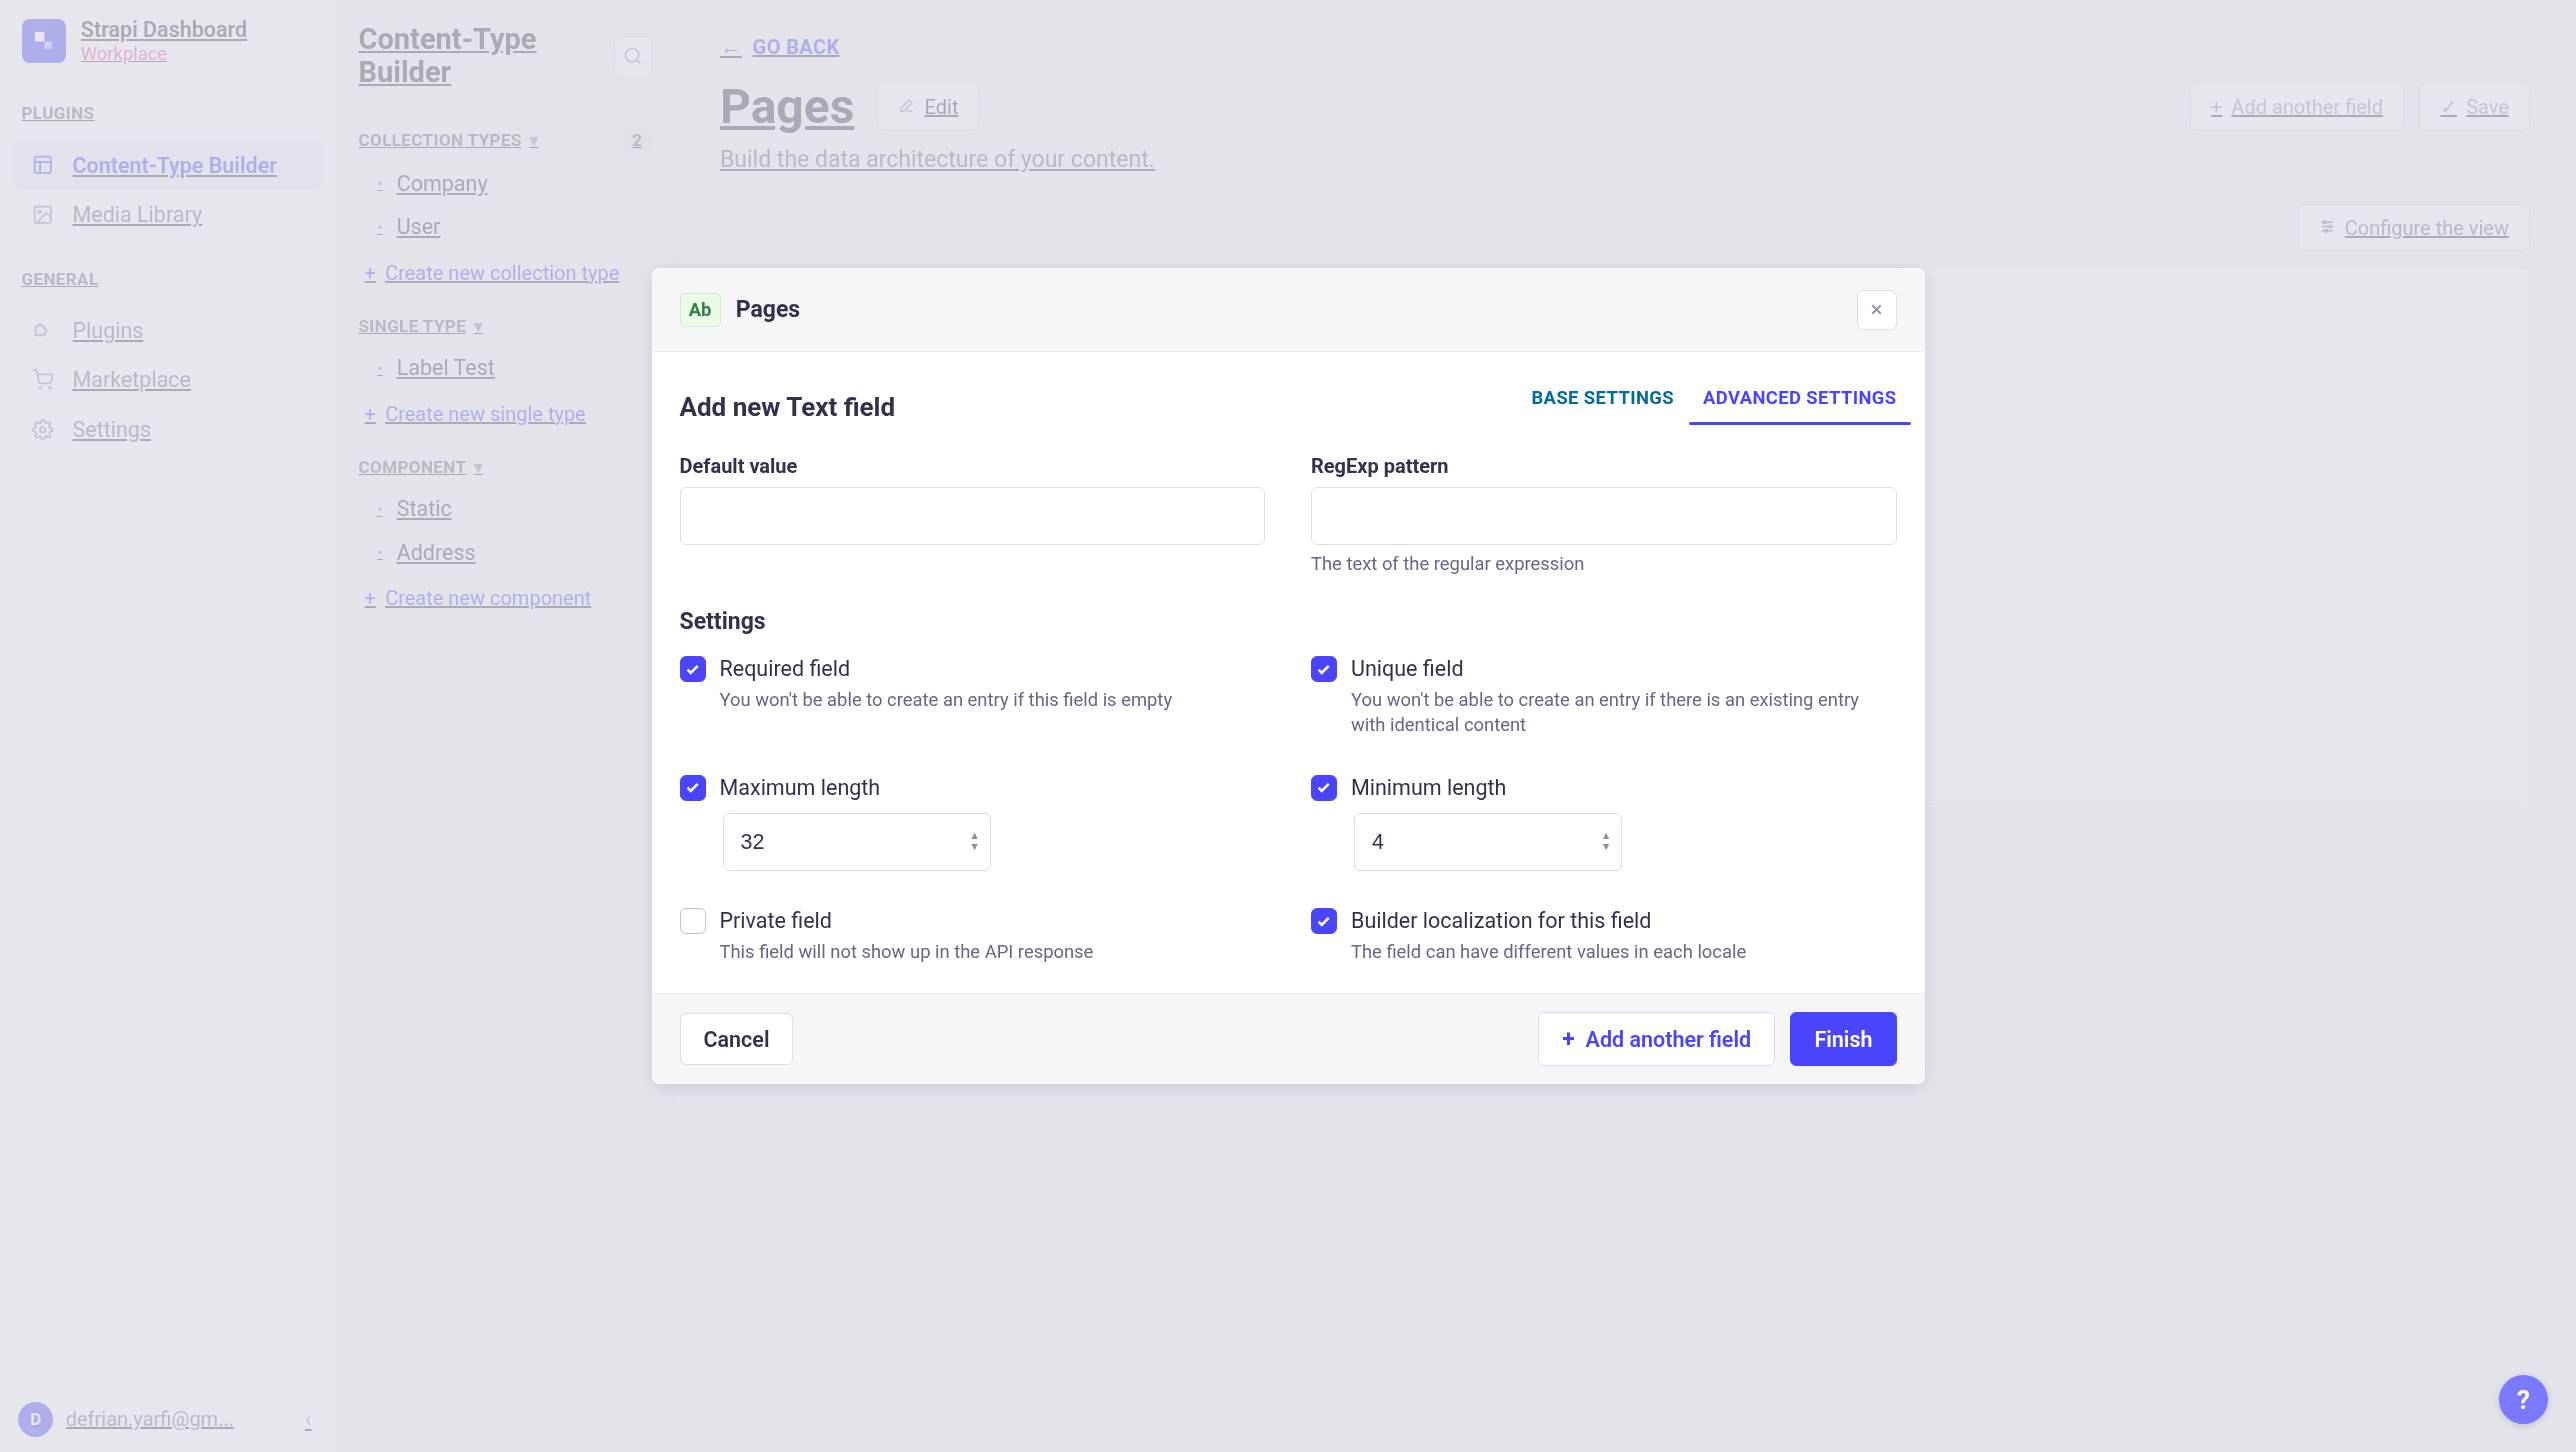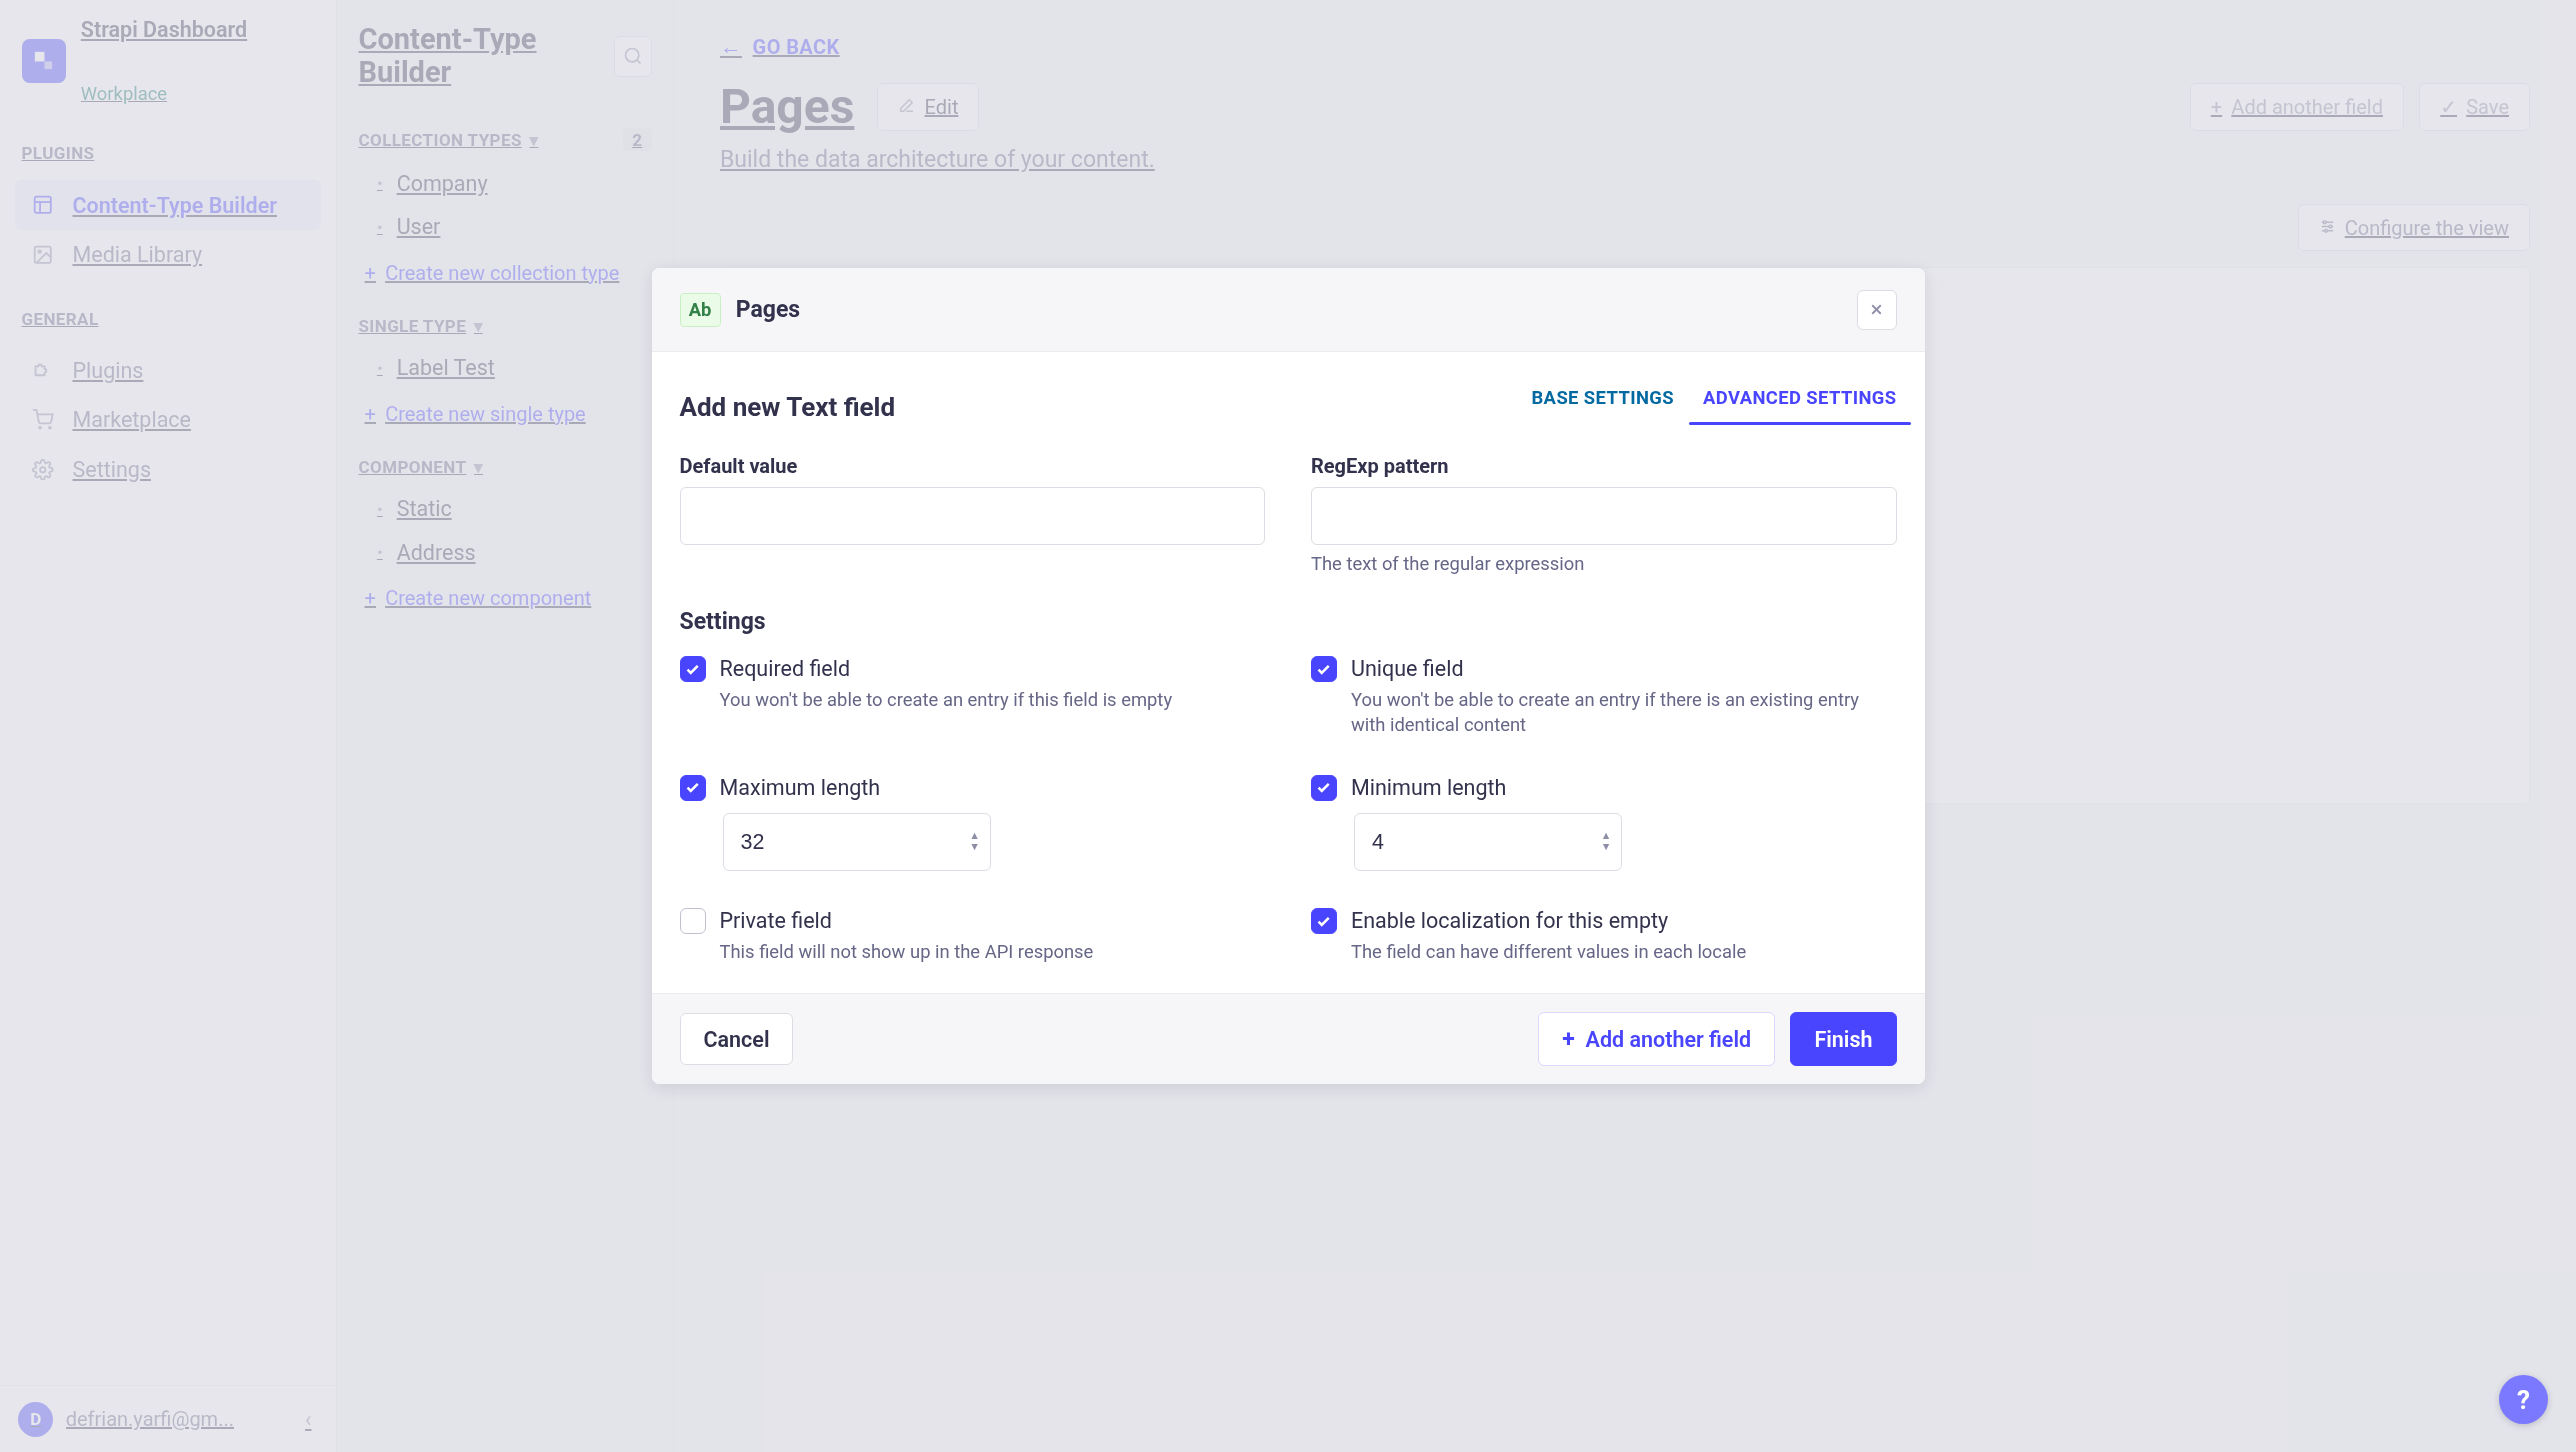--- a/index.html
+++ b/index.html
@@ -39,21 +39,21 @@
   background: #4945ff;
   border-radius: 7.7px;
   display: flex;
   align-items: center;
   justify-content: center;
   margin-right: 15.3px;
   flex-shrink: 0;
 }
 .brand-logo svg { width: 23px; height: 23px; }
 .brand-title { font-weight: 600; font-size: 21.5px; color: #32324d; line-height:1.2; }
-.brand-sub { font-size: 18.4px; color: #0f766e; line-height:1.2;margin-top:40px; }
+.brand-sub { font-size: 18.4px; color: #ec4899; line-height:1.2; }
 .nav-section { padding: 7.7px 15.3px; }
 .nav-item {
   display: flex;
   align-items: center;
   padding: 12.3px 17px;
   border-radius: 6.1px;
   font-size: 21.5px;
   color: #666687;
   cursor: pointer;
 }
@@ -549,21 +549,21 @@
         </div>
 
         <div>
           <div class="check-row">
             <div class="checkbox">
               <svg viewBox="0 0 24 24" fill="none" stroke="currentColor" stroke-width="4">
                   <polyline points="20 6 9 17 4 12"></polyline>
                 </svg>
             </div>
             <div class="check-col">
-              <div class="check-label">Enable localization for this empty</div>
+              <div class="check-label">Builder localization for this field</div>
               <div class="check-desc">The field can have different values in each locale</div>
             </div>
           </div>
         </div>
       </div>
     </div>
 
     <div class="modal-foot">
       <div class="btn btn-outline">Cancel</div>
       <div class="foot-spacer"></div>

